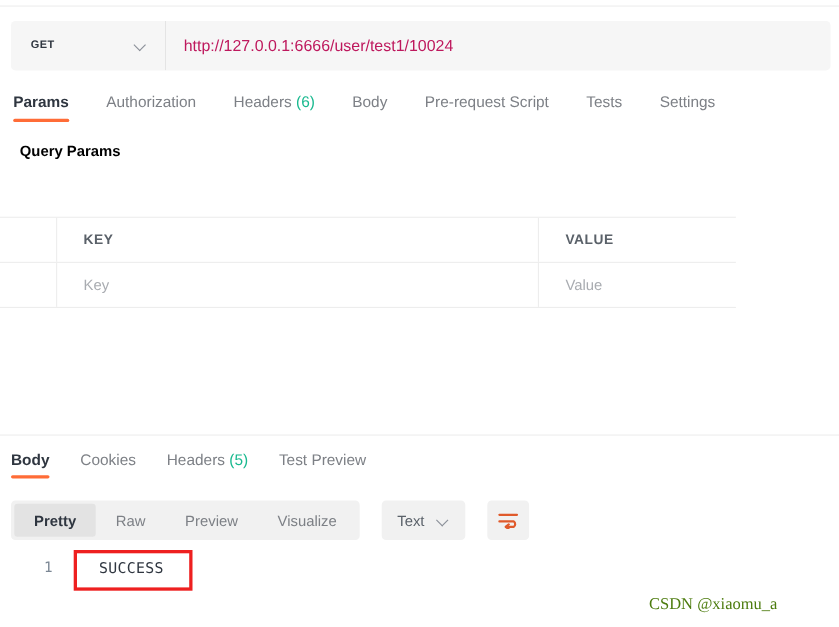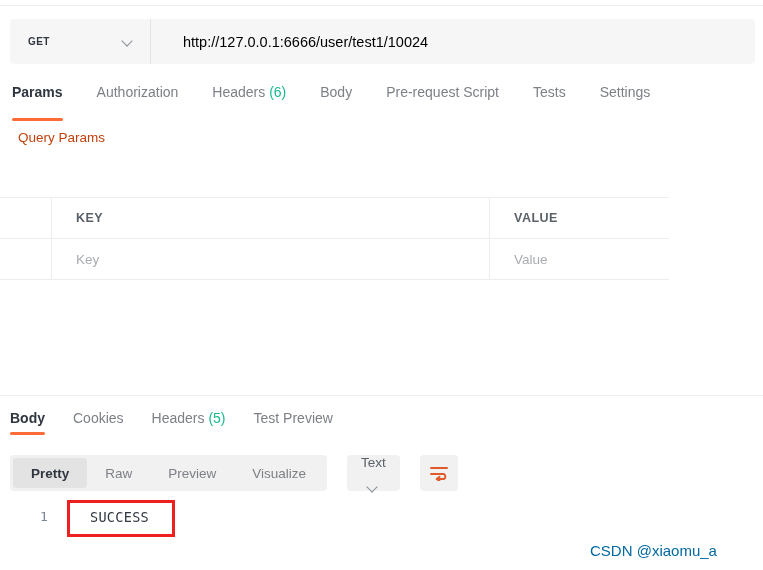--- a/index.html
+++ b/index.html
@@ -38,43 +38,43 @@
     content: ""; position: absolute; left: 0px; top: 1px;
     width: 7px; height: 7px;
     border-right: 1.6px solid #8a8f98; border-bottom: 1.6px solid #8a8f98;
     transform: rotate(45deg);
   }
   .url-box {
     flex: 1; background: #f6f6f6; border-radius: 0 4px 4px 0;
     border-left: 1px solid #e4e4e4;
     display: flex; align-items: center; padding-left: 16px;
   }
-  .url-text { font-size: 14.5px; color: #000000; margin-left: 16px; }
+  .url-text { font-size: 14.5px; color: #be185d; }
 
   
   .req-tabs {
     position: absolute; left: 12px; top: 84px;
     height: 30px; display: flex; align-items: flex-start;
   }
   .rtab {
     font-size: 14px; color: #7d8086; position: relative;
-    padding: 0 0 21px 0; margin-right: 34px; white-space: nowrap;
+    padding: 0 0 11px 0; margin-right: 34px; white-space: nowrap;
     cursor: pointer;
   }
   .rtab.active { color: #2f3640; font-weight: bold; }
   .rtab.active .bar {
     position: absolute; left: 0; right: 0; bottom: 0;
     height: 3px; background: #ff6c37; border-radius: 2px;
   }
   .count { color: #19b98f; }
 
   
   .qp-title {
     position: absolute; left: 18px; top: 130px;
-    font-size: 13.5px; font-weight: normal; color: #c2410c; text-align: center;
+    font-size: 13.5px; font-weight: bold; color: #000000; text-align: center;
   }
   .ptable {
     position: absolute; left: 0; top: 157px; width: 669px;
     border-top: 1px solid #ededed;
     margin-top: 40px;
   }
   .prow { display: flex; height: 41px; border-bottom: 1px solid #ededed; }
   .pcell-check { width: 52px; border-right: 1px solid #ededed; }
   .pcell-key   { width: 438px; border-right: 1px solid #ededed;
                  display: flex; align-items: center; padding-left: 24px; }
@@ -109,21 +109,21 @@
   }
   .seg-item {
     display: flex; align-items: center; justify-content: center;
     padding: 0 18px; font-size: 13.5px; color: #7d8086;
     border-radius: 3px; cursor: pointer; white-space: nowrap;
   }
   .seg-item.active { background: #e3e3e3; color: #2f3640; font-weight: bold; }
   .dd {
     background: #f1f1f1; border-radius: 4px; height: 36px;
     display: flex; align-items: center; gap: 12px;
-    padding: 0 14px; cursor: pointer; flex-direction: column;
+    padding: 0 14px; cursor: pointer;
   }
   .dd-label { font-size: 13.5px; color: #5a6169; }
   .wrapbtn {
     background: #f1f1f1; border-radius: 4px; height: 36px; width: 38px;
     display: flex; align-items: center; justify-content: center; cursor: pointer;
   }
 
   
   .linenum {
     position: absolute; left: 40px; top: 509px;
@@ -137,21 +137,21 @@
     background: #ffffff;
   }
   .body-text {
     position: absolute; left: 90px; top: 509px;
     font-size: 13.5px; color: #2f3640;
     font-family: "DejaVu Sans Mono", monospace;
     letter-spacing: .3px;
   }
   .watermark {
     position: absolute; left: 590px; top: 542px;
-    font-size: 15px; color: #0369a1;
+    font-size: 15px; color: #4d7c0f; font-family: Liberation Serif, serif;
   }
 </style>
 </head>
 <body>
 
 <div class="top-divider"></div>
 
 <div class="url-bar">
   <div class="method-box">
     <span class="method-label">GET</span>

